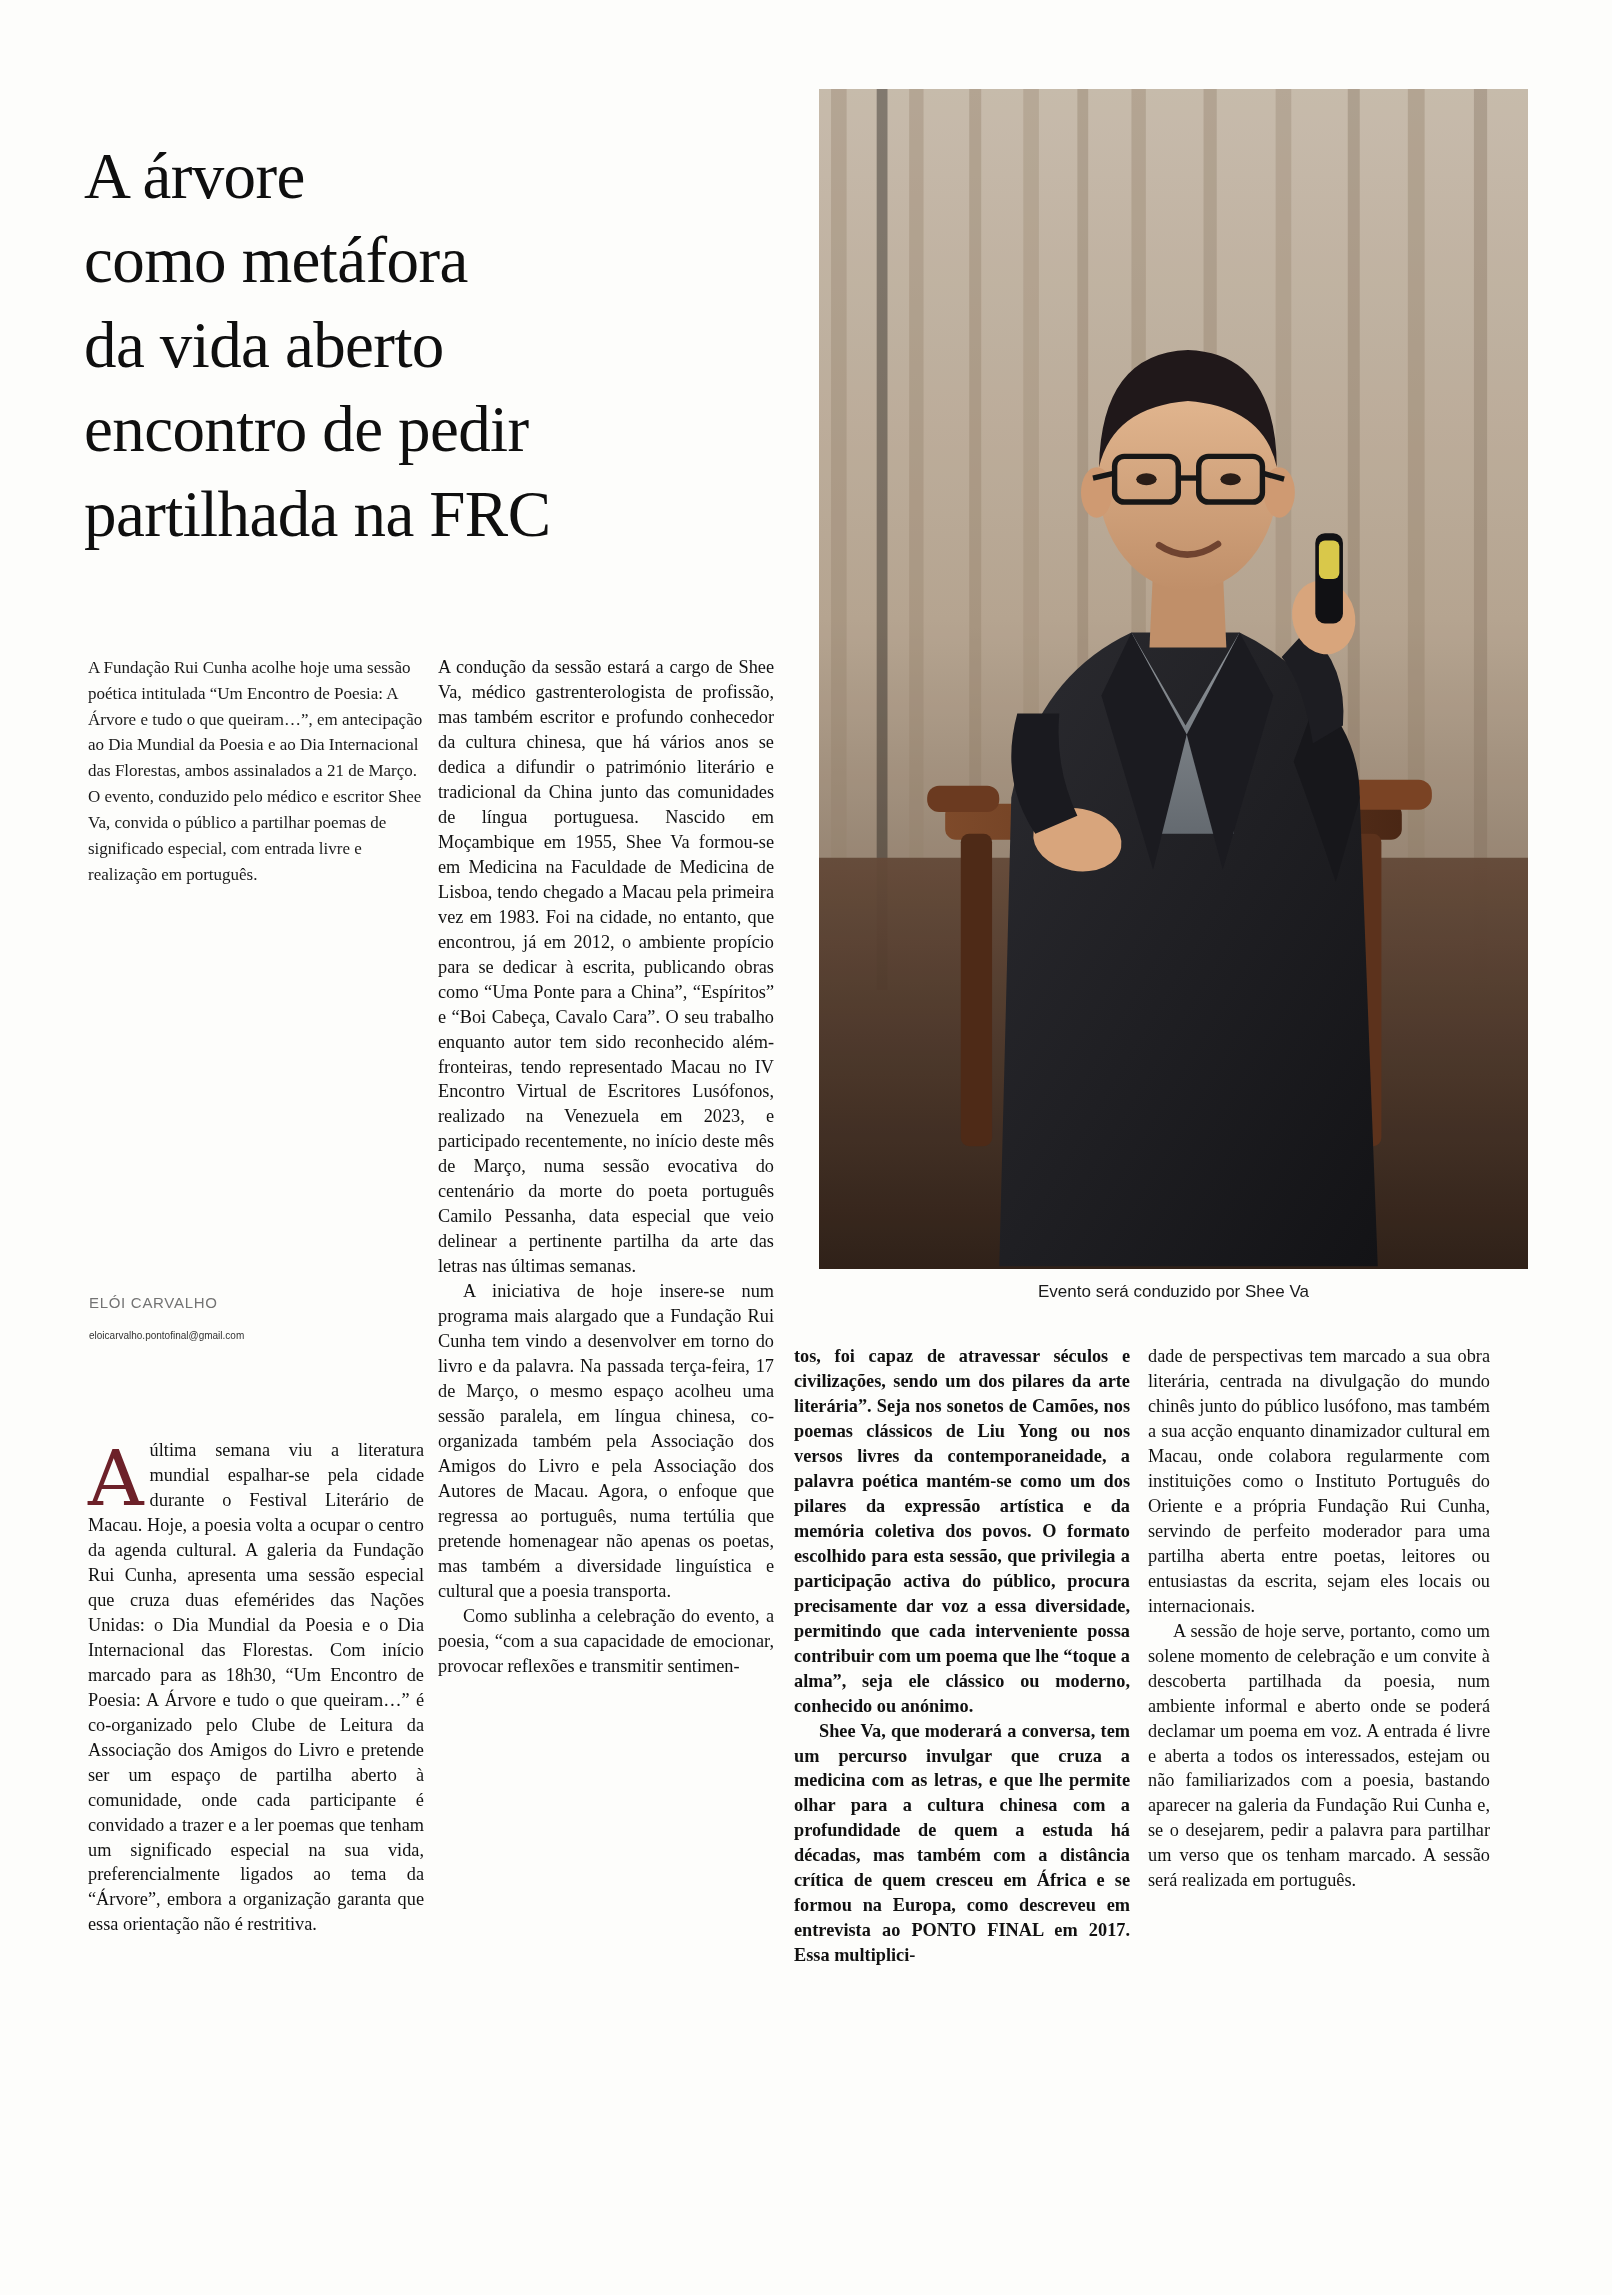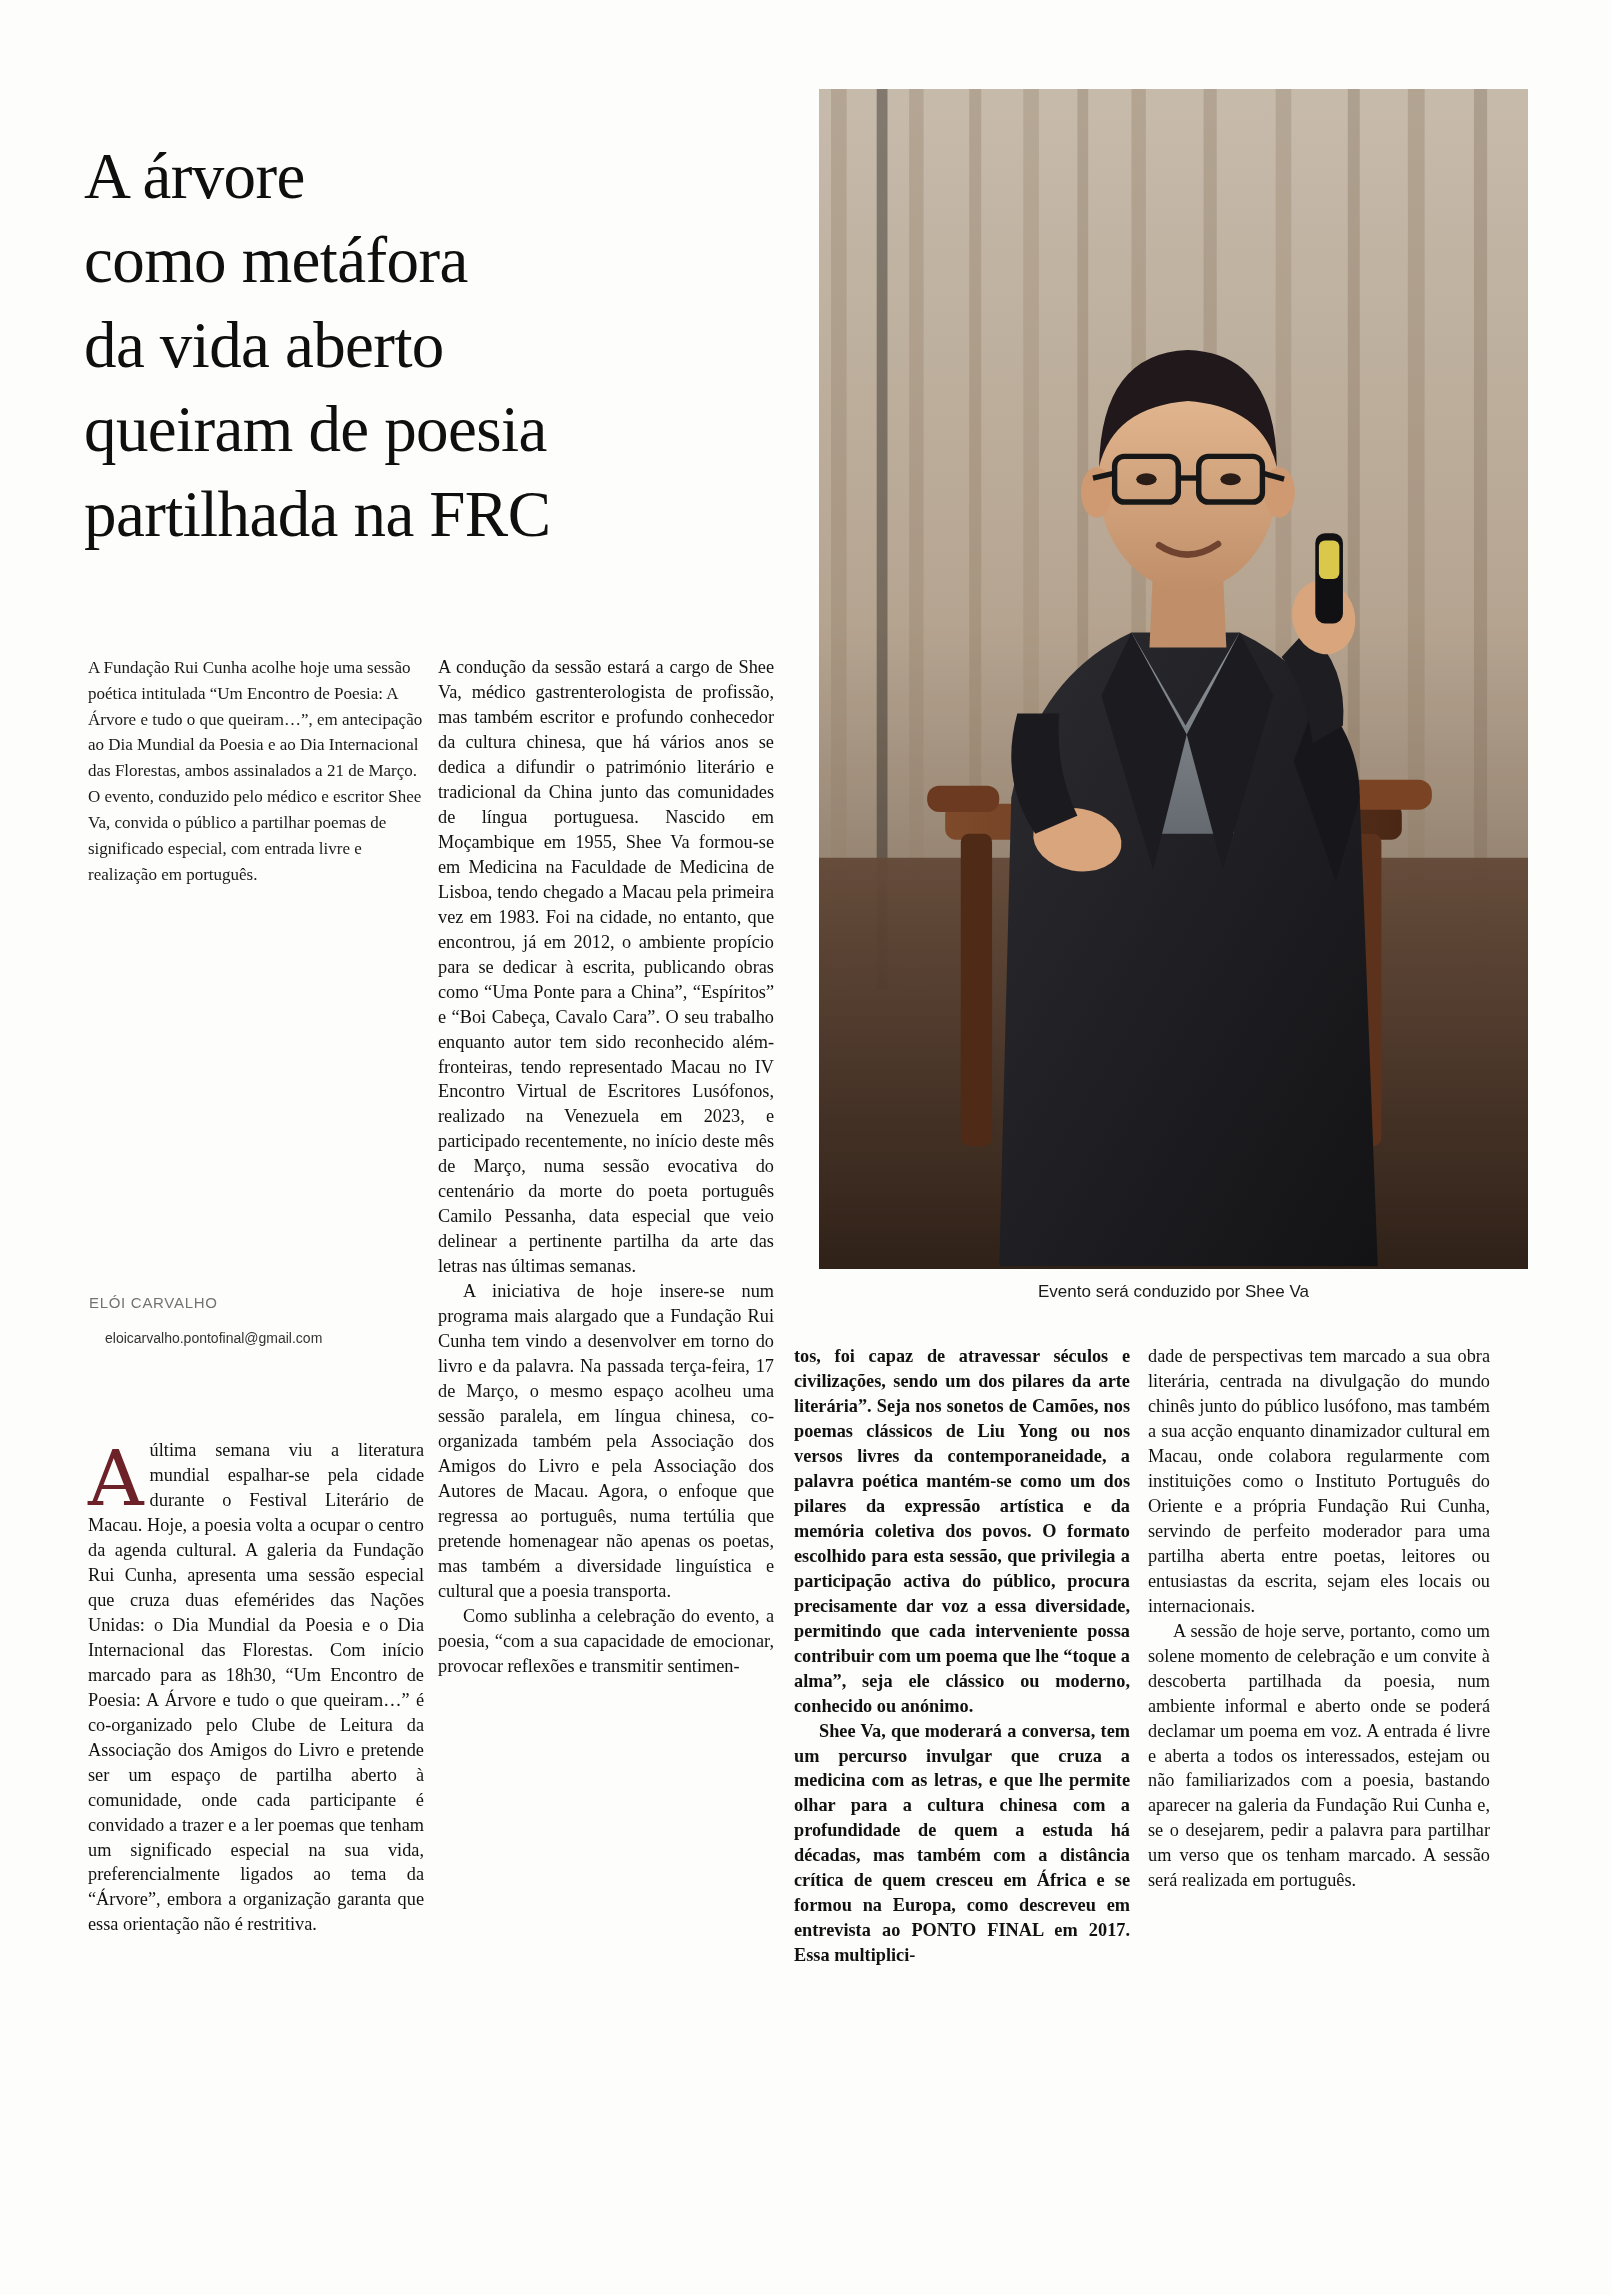--- a/index.html
+++ b/index.html
@@ -60,23 +60,22 @@
     font-size: 15px;
     letter-spacing: 0.7px;
     color: #737373;
   }
   .byline-mail {
     position: absolute;
     left: 89px;
     top: 1330px;
     width: 360px;
     font-family: "Liberation Sans", sans-serif;
-    font-size: 14px;
+    font-size: 10px;
     color: #333333;
-    margin-left: 16px;
   }
 
   
   .photo-wrap {
     position: absolute;
     left: 819px;
     top: 89px;
     width: 709px;
     height: 1180px;
   }
@@ -138,21 +137,21 @@
 </style>
 </head>
 <body>
 
 <div class="page">
 
   <h1 class="headline">
     <span class="hl-line">A árvore</span>
     <span class="hl-line">como metáfora</span>
     <span class="hl-line">da vida aberto</span>
-    <span class="hl-line">queiram de poesia</span>
+    <span class="hl-line">encontro de pedir</span>
     <span class="hl-line">partilhada na FRC</span>
   </h1>
 
   <div class="lead">
     <p>A Fundação Rui Cunha acolhe hoje uma sessão poética intitulada “Um Encontro de Poesia: A Árvore e tudo o que queiram…”, em antecipação ao Dia Mundial da Poesia e ao Dia Internacional das Florestas, ambos assinalados a 21 de Março. O evento, conduzido pelo médico e escritor Shee Va, convida o público a partilhar poemas de significado especial, com entrada livre e realização em português.</p>
   </div>
 
   <div class="rule"></div>
 
   <div class="byline">ELÓI CARVALHO</div>

